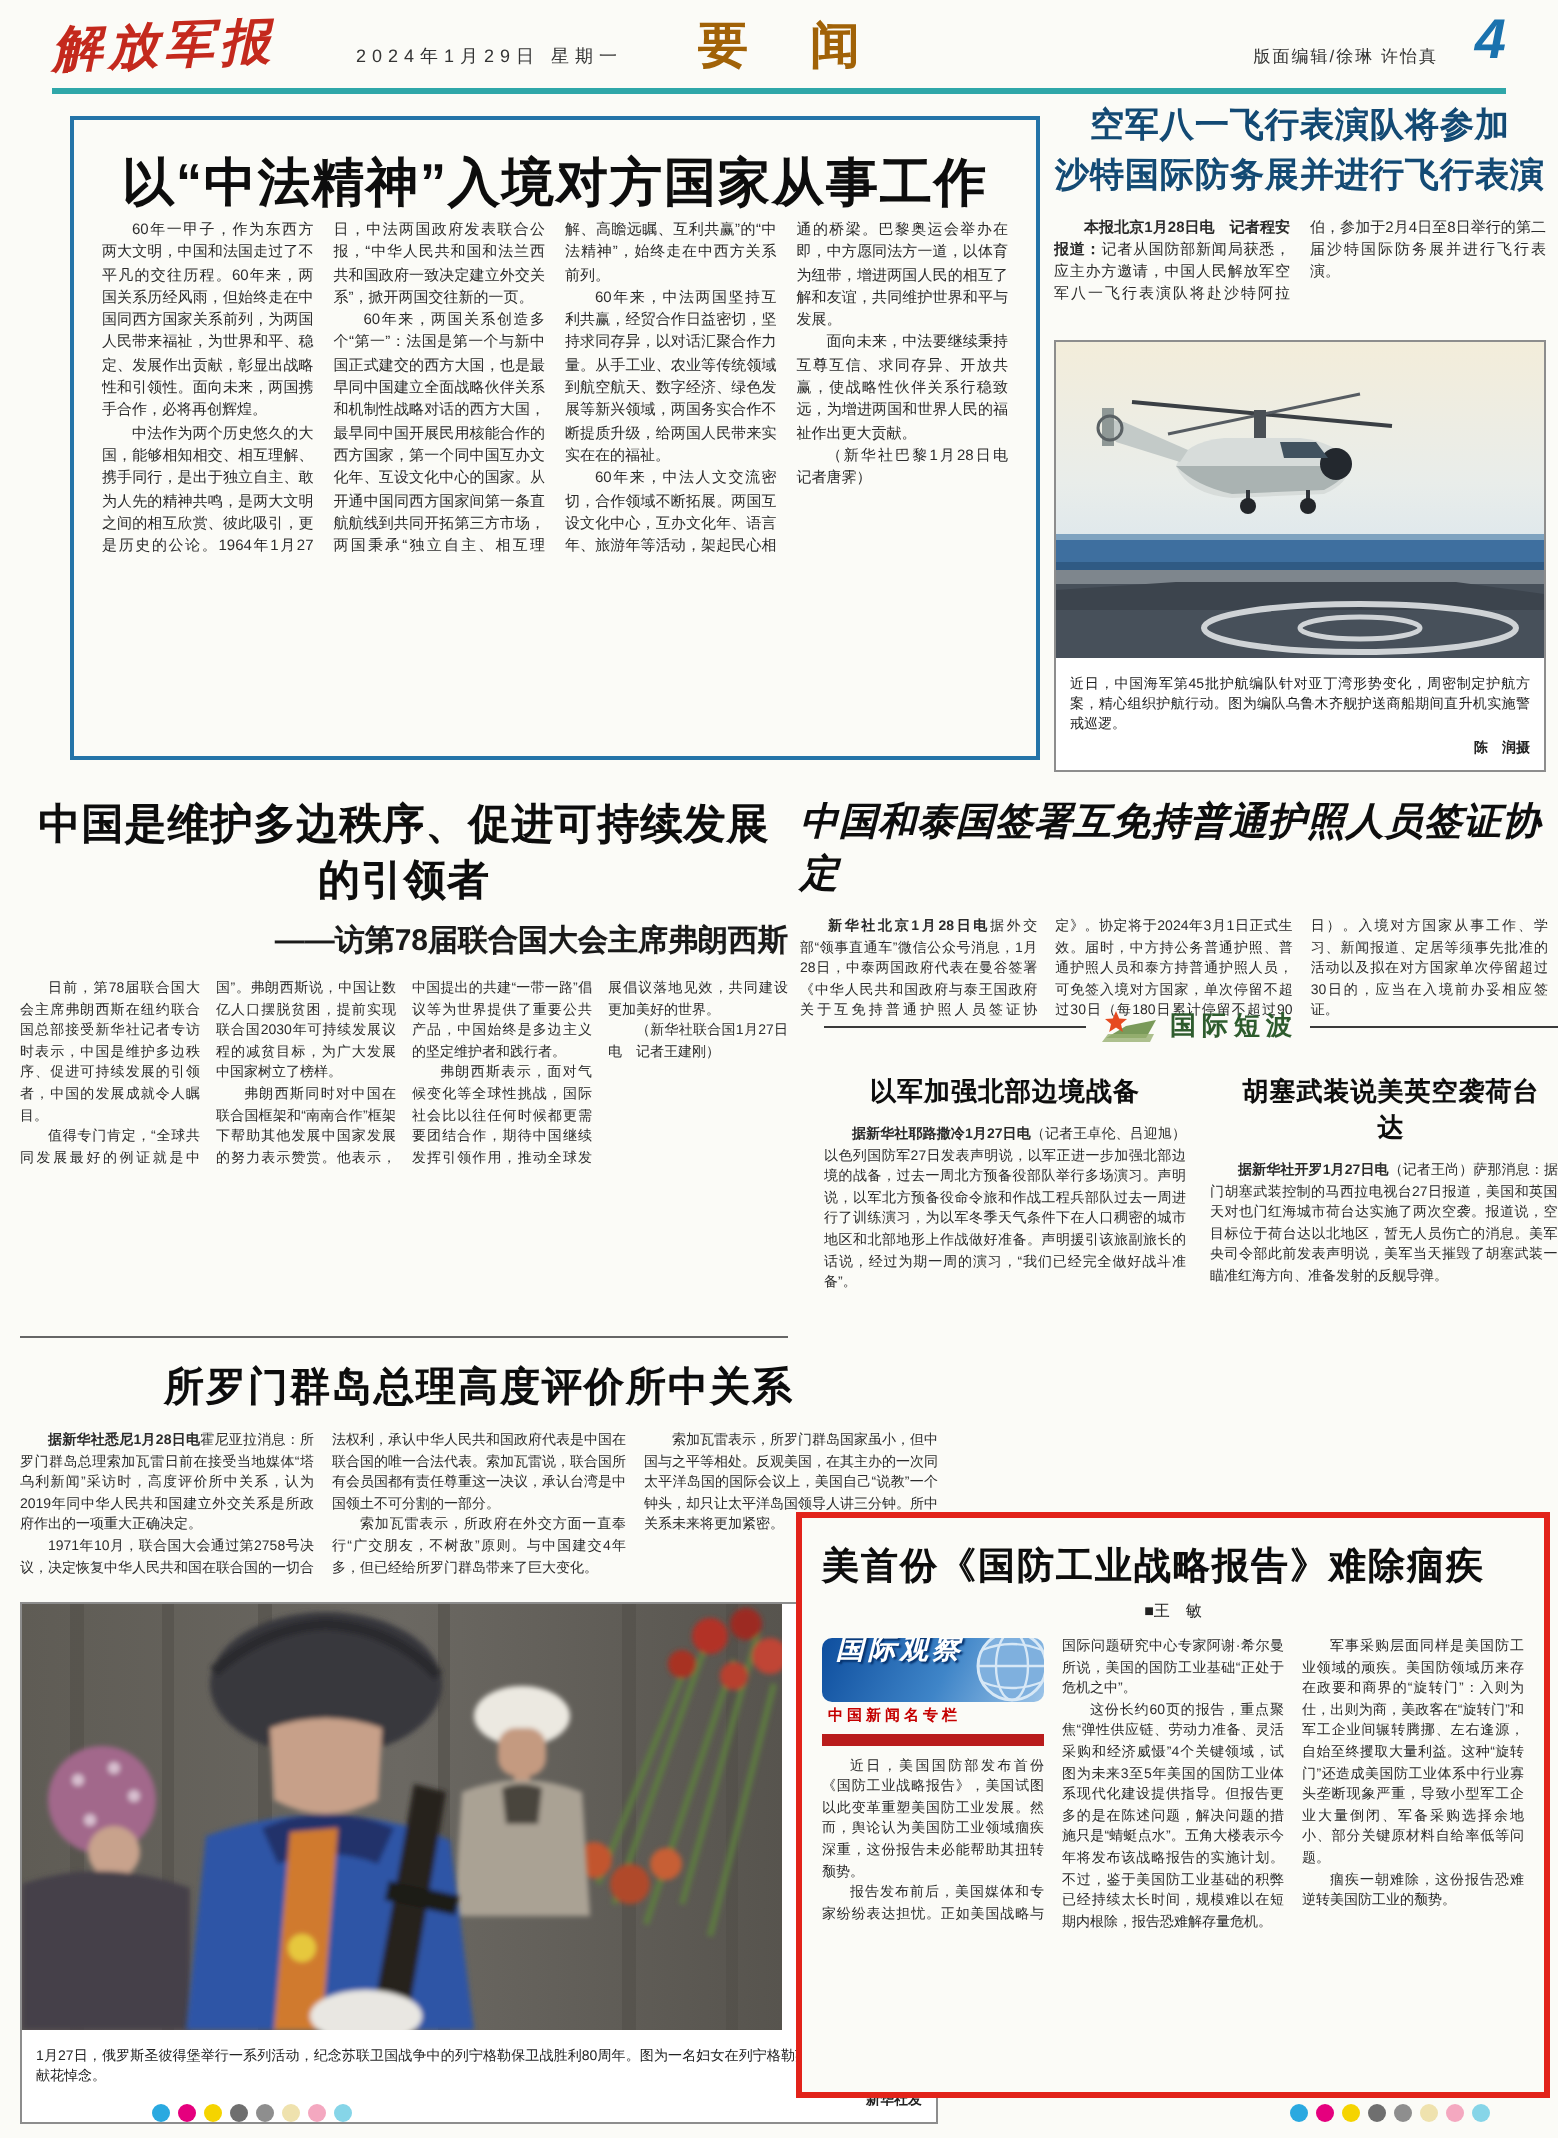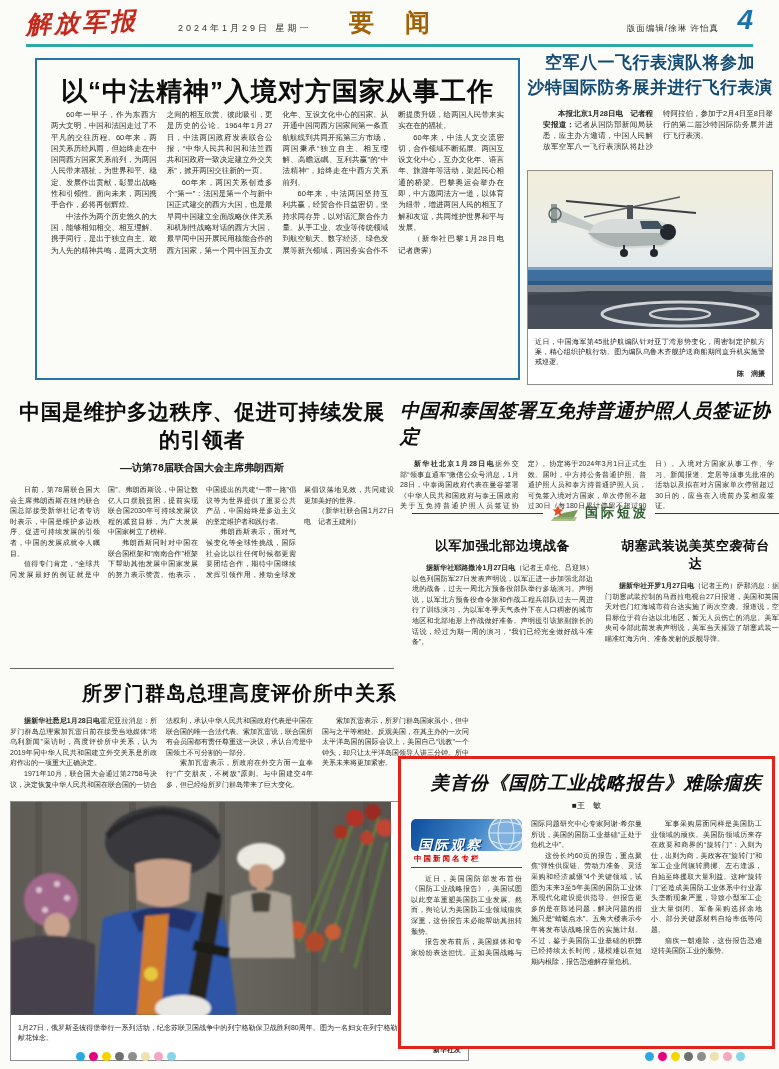--- a/index.html
+++ b/index.html
@@ -33,28 +33,28 @@
               border:2px solid #2474a8; padding:8px 14px; background:#fbfbf7; }
   .main-box h1 { text-align:center; font-size:26px; letter-spacing:1px; margin-top:6px; }
   .main-body { column-count:4; column-gap:10px; height:250px;
                font-size:7.5px; line-height:11.3px; }
 
   
   .airshow { position:absolute; left:527px; top:50px; width:246px; }
   .airshow .hl { text-align:center; font-size:17px; font-weight:bold; color:#134a74;
                  line-height:25px; letter-spacing:0.5px; }
   .air-body { margin-top:8px; column-count:2; column-gap:10px; height:58px;
-              font-size:7.5px; line-height:11px;margin-left:16px; }
+              font-size:7.5px; line-height:11px; }
   .air-frame { margin-top:4px; }
 
   
   .unga { position:absolute; left:10px; top:398px; width:384px; }
   .unga h2 { text-align:center; font-size:21px; letter-spacing:0.5px; }
-  .unga .sub { text-align:center; font-family:Liberation Mono, monospace; font-weight:bold;
-               font-size:10px; margin-top:7px; color:#1a1a1a; }
+  .unga .sub { text-align:right; font-family:Liberation Sans, sans-serif; font-weight:bold;
+               font-size:15px; margin-top:7px; color:#1a1a1a; }
   .unga-body { margin-top:10px; column-count:4; column-gap:8px; height:204px;
                font-size:7px; line-height:10.6px; }
   .unga-rule { position:absolute; left:10px; top:668px; width:384px; border-top:1px solid #666; }
 
   
   .thai { position:absolute; left:400px; top:398px; width:374px; }
   .thai h2 { text-align:left; font-size:19px; letter-spacing:0.5px;font-style:italic; }
   .thai-body { margin-top:9px; column-count:3; column-gap:9px; height:64px;
                font-size:7px; line-height:10.6px; }
 
@@ -71,33 +71,33 @@
   
   .solomon { position:absolute; left:10px; top:680px; width:459px; }
   .solomon h2 { text-align:center; font-size:20px; letter-spacing:1px; }
   .sol-body { margin-top:9px; column-count:3; column-gap:9px; height:80px;
               font-size:7px; line-height:10.6px; }
   .sol-frame { margin-top:5px; }
 
   
   .defense { position:absolute; left:398px; top:756px; width:377px; height:293px;
              border:3px solid #e2231a; padding:6px 10px; background:#fbfbf7; }
-  .defense h2 { text-align:right; font-size:18.5px; letter-spacing:1px; margin-top:5px;font-style:italic; }
+  .defense h2 { text-align:left; font-size:18.5px; letter-spacing:1px; margin-top:5px; }
   .def-byline { text-align:center; font-size:8px; margin-top:5px; color:#222; }
   .def-body { margin-top:8px; column-count:3; column-gap:9px; height:212px;
               font-size:7px; line-height:10.6px; }
   .obs-badge { break-inside:avoid; width:100%; margin-bottom:6px; }
   .obs-top { height:32px; background:linear-gradient(115deg,#0e4e9e,#3f85c8 55%,#9cc4e8);
              border-radius:5px; position:relative; overflow:hidden;
-             display:flex; align-items:flex-end; padding-left:7px; }
+             display:flex; align-items:flex-start; padding-left:7px; }
   .obs-top .t { color:#fff; font-weight:bold; font-style:italic; font-size:14px;
                 letter-spacing:2px; text-shadow:1px 1px 1px #05306b; position:relative; z-index:2; }
   .obs-globe { position:absolute; right:-4px; top:-6px; z-index:1; }
   .obs-sub { font-size:7.5px; color:#c40000; font-weight:bold; letter-spacing:2px;
-             padding:3px 0 2px 3px; border-bottom:1px solid #b91c1c;font-family:Liberation Mono, monospace; }
+             padding:3px 0 2px 3px; border-bottom:6px solid #b91c1c;font-family:Liberation Mono, monospace; }
 
   
   .dots { position:absolute; top:1052px; display:flex; gap:4px; }
   .dots-left { left:76px; } .dots-right { left:645px; }
   .dots i { width:9px; height:9px; border-radius:50%; display:block; background:#ccc; }
 </style>
 </head>
 <body>
 
 <div class="page">
@@ -110,20 +110,21 @@
   <div class="header-rule" style="background: rgb(47, 167, 169);"></div>
 
   <section class="main-box">
     <h1>以“中法精神”入境对方国家从事工作</h1>
     <div class="cols main-body">
       <p>60年一甲子，作为东西方两大文明，中国和法国走过了不平凡的交往历程。60年来，两国关系历经风雨，但始终走在中国同西方国家关系前列，为两国人民带来福祉，为世界和平、稳定、发展作出贡献，彰显出战略性和引领性。面向未来，两国携手合作，必将再创辉煌。</p>
       <p>中法作为两个历史悠久的大国，能够相知相交、相互理解、携手同行，是出于独立自主、敢为人先的精神共鸣，是两大文明之间的相互欣赏、彼此吸引，更是历史的公论。1964年1月27日，中法两国政府发表联合公报，“中华人民共和国和法兰西共和国政府一致决定建立外交关系”，掀开两国交往新的一页。</p>
       <p>60年来，两国关系创造多个“第一”：法国是第一个与新中国正式建交的西方大国，也是最早同中国建立全面战略伙伴关系和机制性战略对话的西方大国，最早同中国开展民用核能合作的西方国家，第一个同中国互办文化年、互设文化中心的国家。从开通中国同西方国家间第一条直航航线到共同开拓第三方市场，两国秉承“独立自主、相互理解、高瞻远瞩、互利共赢”的“中法精神”，始终走在中西方关系前列。</p>
       <p>60年来，中法两国坚持互利共赢，经贸合作日益密切，坚持求同存异，以对话汇聚合作力量。从手工业、农业等传统领域到航空航天、数字经济、绿色发展等新兴领域，两国务实合作不断提质升级，给两国人民带来实实在在的福祉。</p>
       <p>60年来，中法人文交流密切，合作领域不断拓展。两国互设文化中心，互办文化年、语言年、旅游年等活动，架起民心相通的桥梁。巴黎奥运会举办在即，中方愿同法方一道，以体育为纽带，增进两国人民的相互了解和友谊，共同维护世界和平与发展。</p>
+      <p>面向未来，中法要继续秉持互尊互信、求同存异、开放共赢，使战略性伙伴关系行稳致远，为增进两国和世界人民的福祉作出更大贡献。</p>
       <p>（新华社巴黎1月28日电　记者唐霁）</p>
     </div>
   </section>
 
   <section class="airshow">
     <div class="hl">空军八一飞行表演队将参加</div>
     <div class="hl">沙特国际防务展并进行飞行表演</div>
     <div class="cols air-body">
       <p><span class="b">本报北京1月28日电　记者程安报道：</span><span>记者从国防部新闻局获悉，应主办方邀请，中国人民解放军空军八一飞行表演队将赴沙特阿拉伯，参加于2月4日至8日举行的第二届沙特国际防务展并进行飞行表演。</span></p>
     </div>

